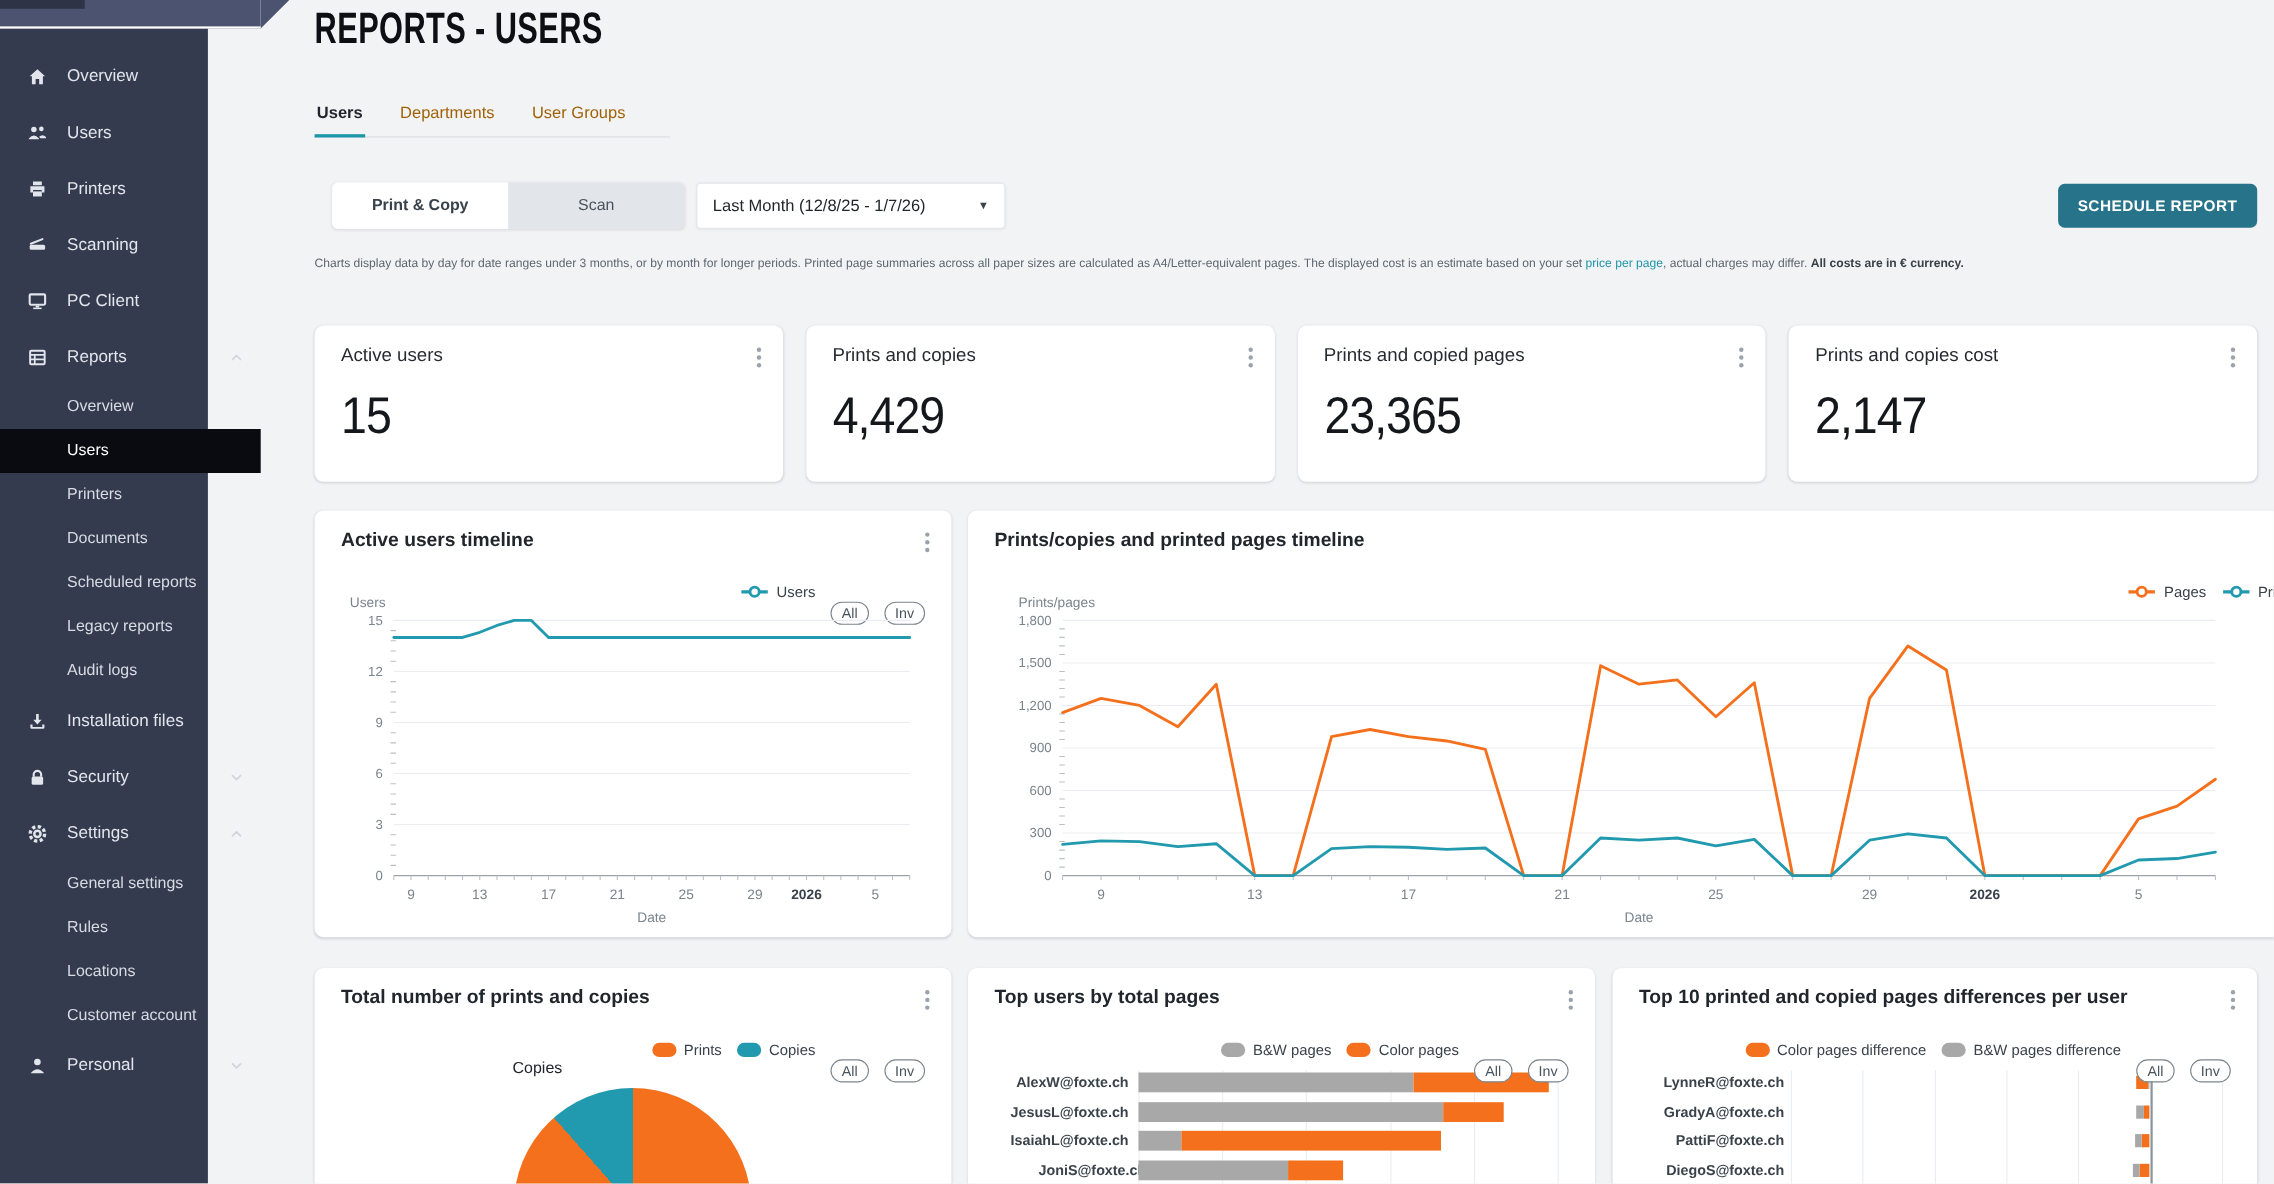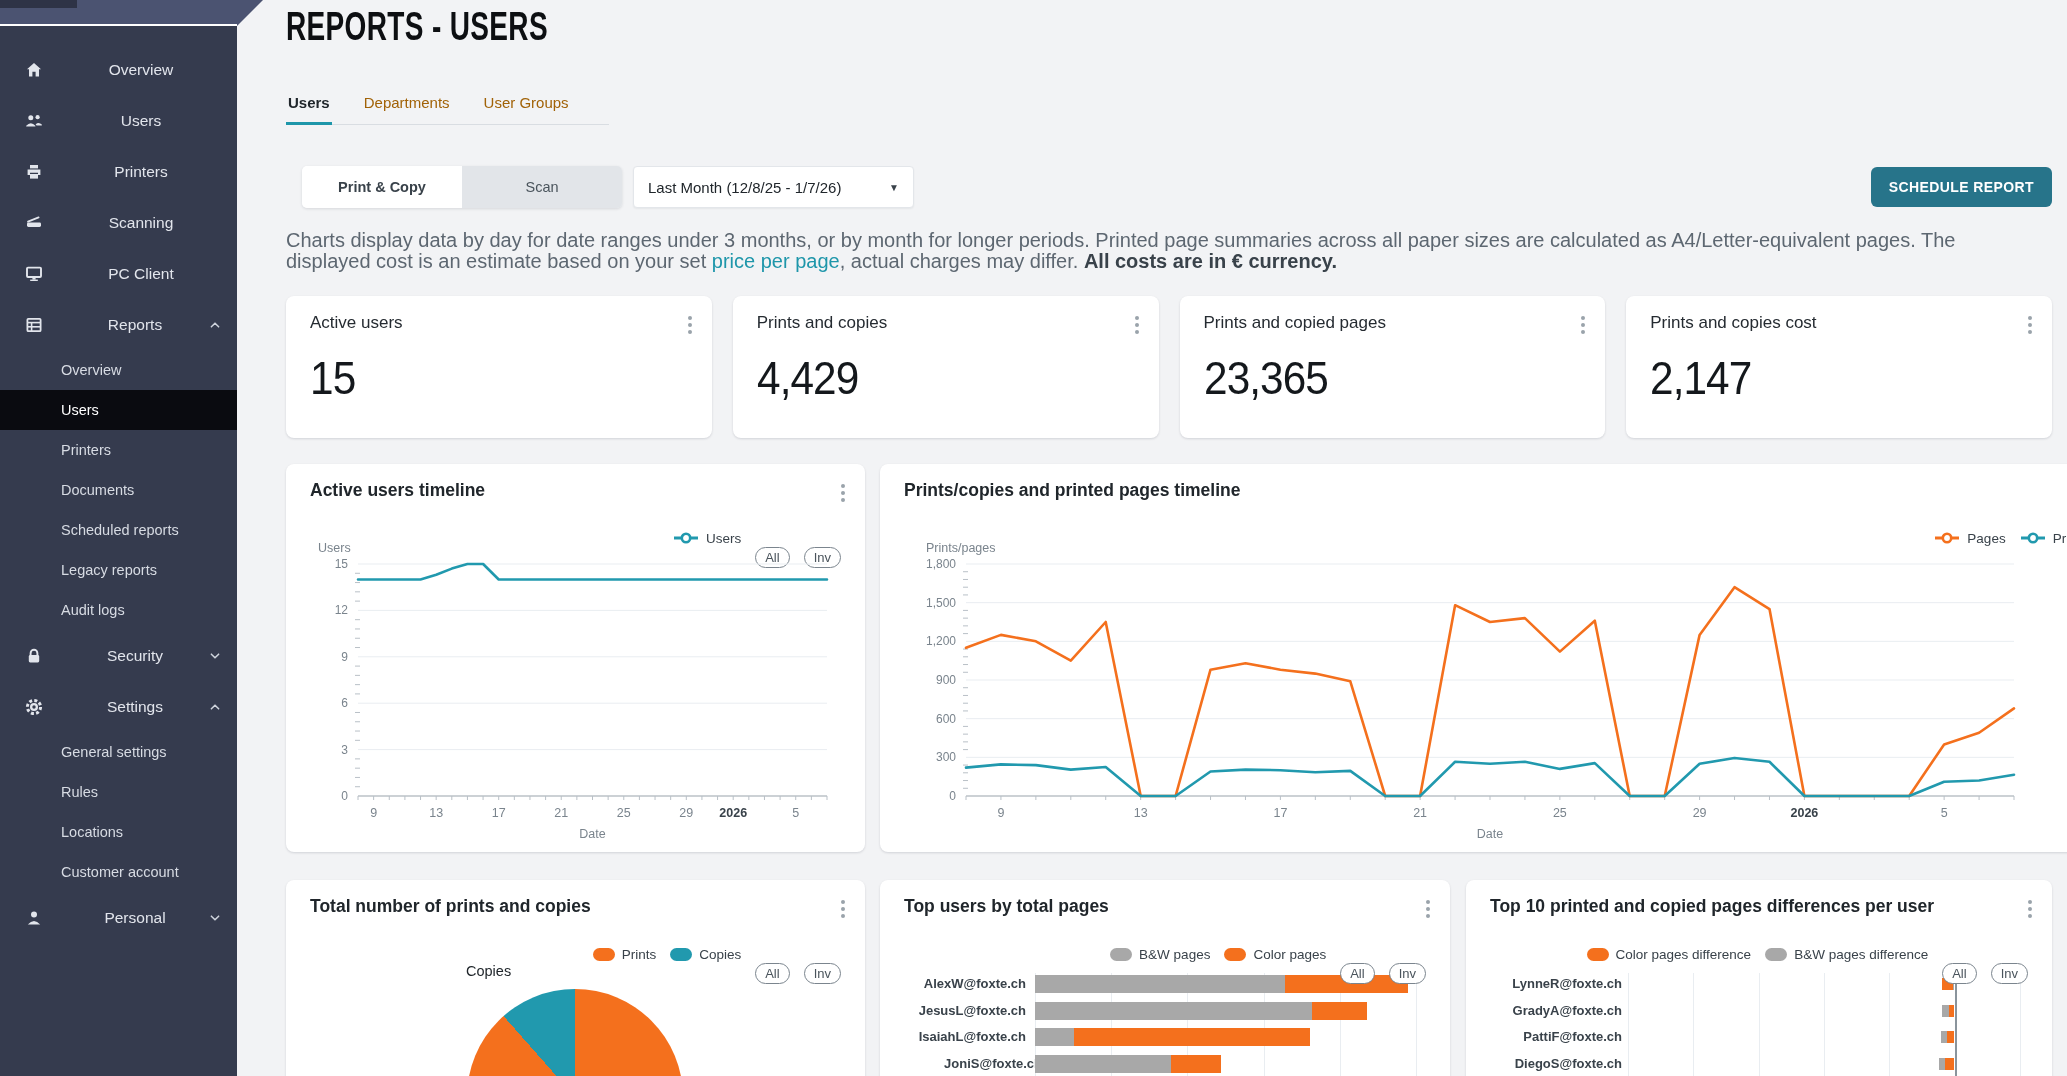--- a/index.html
+++ b/index.html
@@ -1,20 +1,20 @@
 <!DOCTYPE html>
 <html><head>
 <meta charset="utf-8">
 <style>
   * { box-sizing: border-box; margin: 0; padding: 0; }
   html,body { width:2067px; height:1076px; overflow:hidden; }
   body { font-family:"Liberation Sans","DejaVu Sans",sans-serif; background:#f2f3f5; position:relative; color:#20262b; }
 
   
-  #sidebar { position:absolute; left:0; top:0; width:237px; height:1076px; background:#353b4e;text-align:center; }
+  #sidebar { position:absolute; left:0; top:0; width:189px; height:1076px; background:#353b4e; }
   #sidebar-top-band { position:absolute; left:0; top:0; width:237px; height:26px; background:#4b5371; border-bottom:2px solid #ffffff; }
   #logo-notch { position:absolute; left:0; top:0; width:77px; height:8px; background:#2e3346; }
   #side-diagonal { position:absolute; left:237px; top:0; width:26px; height:26px; background:#4b5371; clip-path:polygon(0 0,100% 0,0 100%); }
   #nav { position:absolute; top:44px; left:0; width:237px; }
   .nav-item { display:flex; align-items:center; height:51px; padding:0 16px 0 24px; color:#e2e5ec; font-size:15.5px; cursor:pointer; }
   .nav-item .ic { width:20px; height:20px; margin-right:17px; flex:0 0 20px; display:flex; align-items:center; }
   .nav-item .lbl { flex:1; }
   .nav-sub { display:flex; align-items:center; height:40px; padding-left:61px; color:#d7dbe3; font-size:14.5px; cursor:pointer; }
   .nav-sub.selected { background:#0a0b10; color:#ffffff; }
   .chev { width:12px; height:10px; }
@@ -31,21 +31,21 @@
   .toggle-btn { width:160px; height:42px; display:flex; align-items:center; justify-content:center; font-size:14.5px; cursor:pointer; color:#39424a; }
   .toggle-btn.active { background:#ffffff; font-weight:700; border-radius:5px 0 0 5px; }
   .toggle-btn.inactive { background:#e2e5e9; border-radius:0 5px 5px 0; color:#4a545c; }
 
   #period-select { position:absolute; left:396px; top:166px; width:281px; height:42px; background:#fff; border:1px solid #e3e6ea; border-radius:4px; display:flex; align-items:center; padding:0 14px; font-size:15px; color:#20262b; cursor:pointer; box-shadow:0 1px 2px rgba(20,28,40,.06); }
   #period-select .val { flex:1; }
   #period-select .caret { font-size:10px; color:#39424a; }
 
   #schedule-btn { position:absolute; right:15px; top:167px; height:40px; padding:0 18px; background:#27748a; color:#fff; border:none; border-radius:6px; font-size:14px; font-weight:700; letter-spacing:.4px; cursor:pointer; font-family:inherit; }
 
-  #note { position:absolute; left:49px; top:230px; right:30px; font-size:20px; line-height:21px; color:#5d6771; }
+  #note { position:absolute; left:49px; top:230px; right:30px; font-size:11px; line-height:21px; color:#5d6771; }
   #note a { color:#1e96aa; text-decoration:none; cursor:pointer; }
   #note b { color:#39424a; }
 
   
   .card { background:#fff; border-radius:8px; box-shadow:0 1px 2px rgba(16,24,40,.05),0 1px 3px rgba(16,24,40,.09); position:absolute; }
   .card-title { position:absolute; left:24px; top:16px; font-size:17.5px; font-weight:700; color:#20262b; }
   .kebab { position:absolute; right:16px; top:16px; display:flex; flex-direction:column; gap:3px; padding:4px; cursor:pointer; }
   .kebab i { width:4px; height:4px; border-radius:50%; background:#9aa3ab; }
 
   #stats-row { position:absolute; left:49px; right:15px; top:296px; height:142px; display:grid; grid-template-columns:repeat(4,1fr); gap:21px; }
@@ -148,20 +148,29 @@
           <polyline points="2,7.5 6,3.5 10,7.5" fill="none" stroke="#cfd4dd" stroke-width="1.7" stroke-linecap="round" stroke-linejoin="round"></polyline>
         </svg>
       </div>
       <div class="nav-sub">Overview</div>
       <div class="nav-sub selected">Users</div>
       <div class="nav-sub">Printers</div>
       <div class="nav-sub">Documents</div>
       <div class="nav-sub">Scheduled reports</div>
       <div class="nav-sub">Legacy reports</div>
       <div class="nav-sub">Audit logs</div>
+      <div class="nav-item">
+        <span class="ic">
+          <svg width="20" height="20" viewBox="0 0 20 20">
+            <path d="M8.8 3 H11.2 V8.4 H13.8 L10 12.6 6.2 8.4 H8.8 Z" fill="#e2e5ec"></path>
+            <path d="M3.6 12.6 V15.4 Q3.6 16.6 4.8 16.6 H15.2 Q16.4 16.6 16.4 15.4 V12.6 H14.4 V14.8 H5.6 V12.6 Z" fill="#e2e5ec"></path>
+          </svg>
+        </span>
+        <span class="lbl">Installation files</span>
+      </div>
       <div class="nav-item">
         <span class="ic">
           <svg width="20" height="20" viewBox="0 0 20 20">
             <path d="M6.6 9.2 V7.2 A3.4 3.4 0 0 1 13.4 7.2 V9.2" stroke="#e2e5ec" stroke-width="1.9" fill="none"></path>
             <rect x="4.8" y="9" width="10.4" height="7.4" rx="1.4" fill="#e2e5ec"></rect>
           </svg>
         </span>
         <span class="lbl">Security</span>
         <svg class="chev" viewBox="0 0 12 11">
           <polyline points="2,3.5 6,7.5 10,3.5" fill="none" stroke="#cfd4dd" stroke-width="1.7" stroke-linecap="round" stroke-linejoin="round"></polyline>

